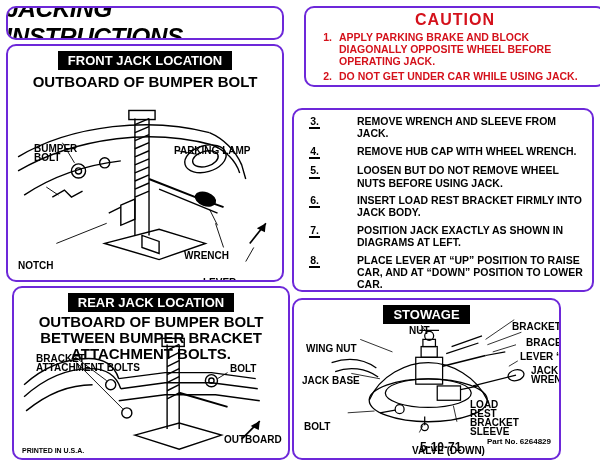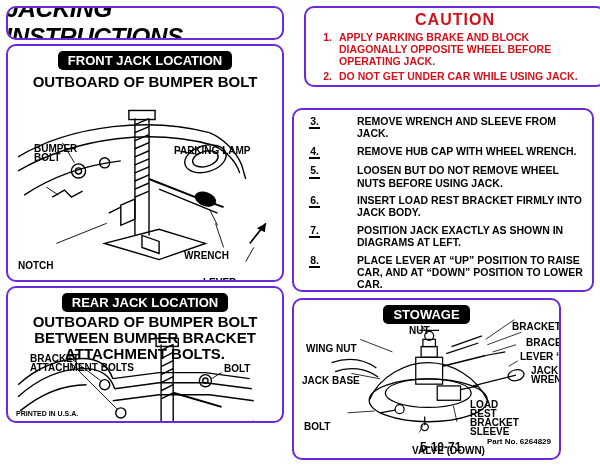--- a/index.html
+++ b/index.html
@@ -53,30 +53,30 @@
   .step .txt{flex:1;padding-left:30px;}
   .step .num span{
      display:inline-block;border-bottom:2px solid #000;padding:0 1px;
   }
 
   
   #front-panel{left:6px;top:44px;width:278px;height:238px;}
   .hdr-box{
     margin:5px auto 0 auto;background:#000;color:#fff;
     font-weight:bold;font-size:13px;text-align:center;
-    padding:2px 10px;display:inline-block;border-radius:5px;
+    padding:2px 10px;display:inline-block;border-radius:0;
   }
   .hdr-wrap{text-align:center;}
   .sub{
     text-align:center;font-weight:bold;font-size:15px;margin-top:3px;
   }
   .art{position:absolute;left:0;right:0;bottom:0;top:0;}
 
   
-  #rear-panel{left:6px;top:286px;width:278px;height:137px;}
+  #rear-panel{left:12px;top:286px;width:278px;height:174px;}
   .sub2{text-align:center;font-weight:bold;font-size:15px;line-height:16px;margin-top:2px;}
 
   
   #stow-panel{left:292px;top:298px;width:269px;height:162px;}
 
   .lbl{
     position:absolute;font-weight:bold;font-size:10px;line-height:9px;
     white-space:pre;
   }
   .footer-left{position:absolute;left:8px;bottom:4px;font-weight:bold;font-size:7px;}

